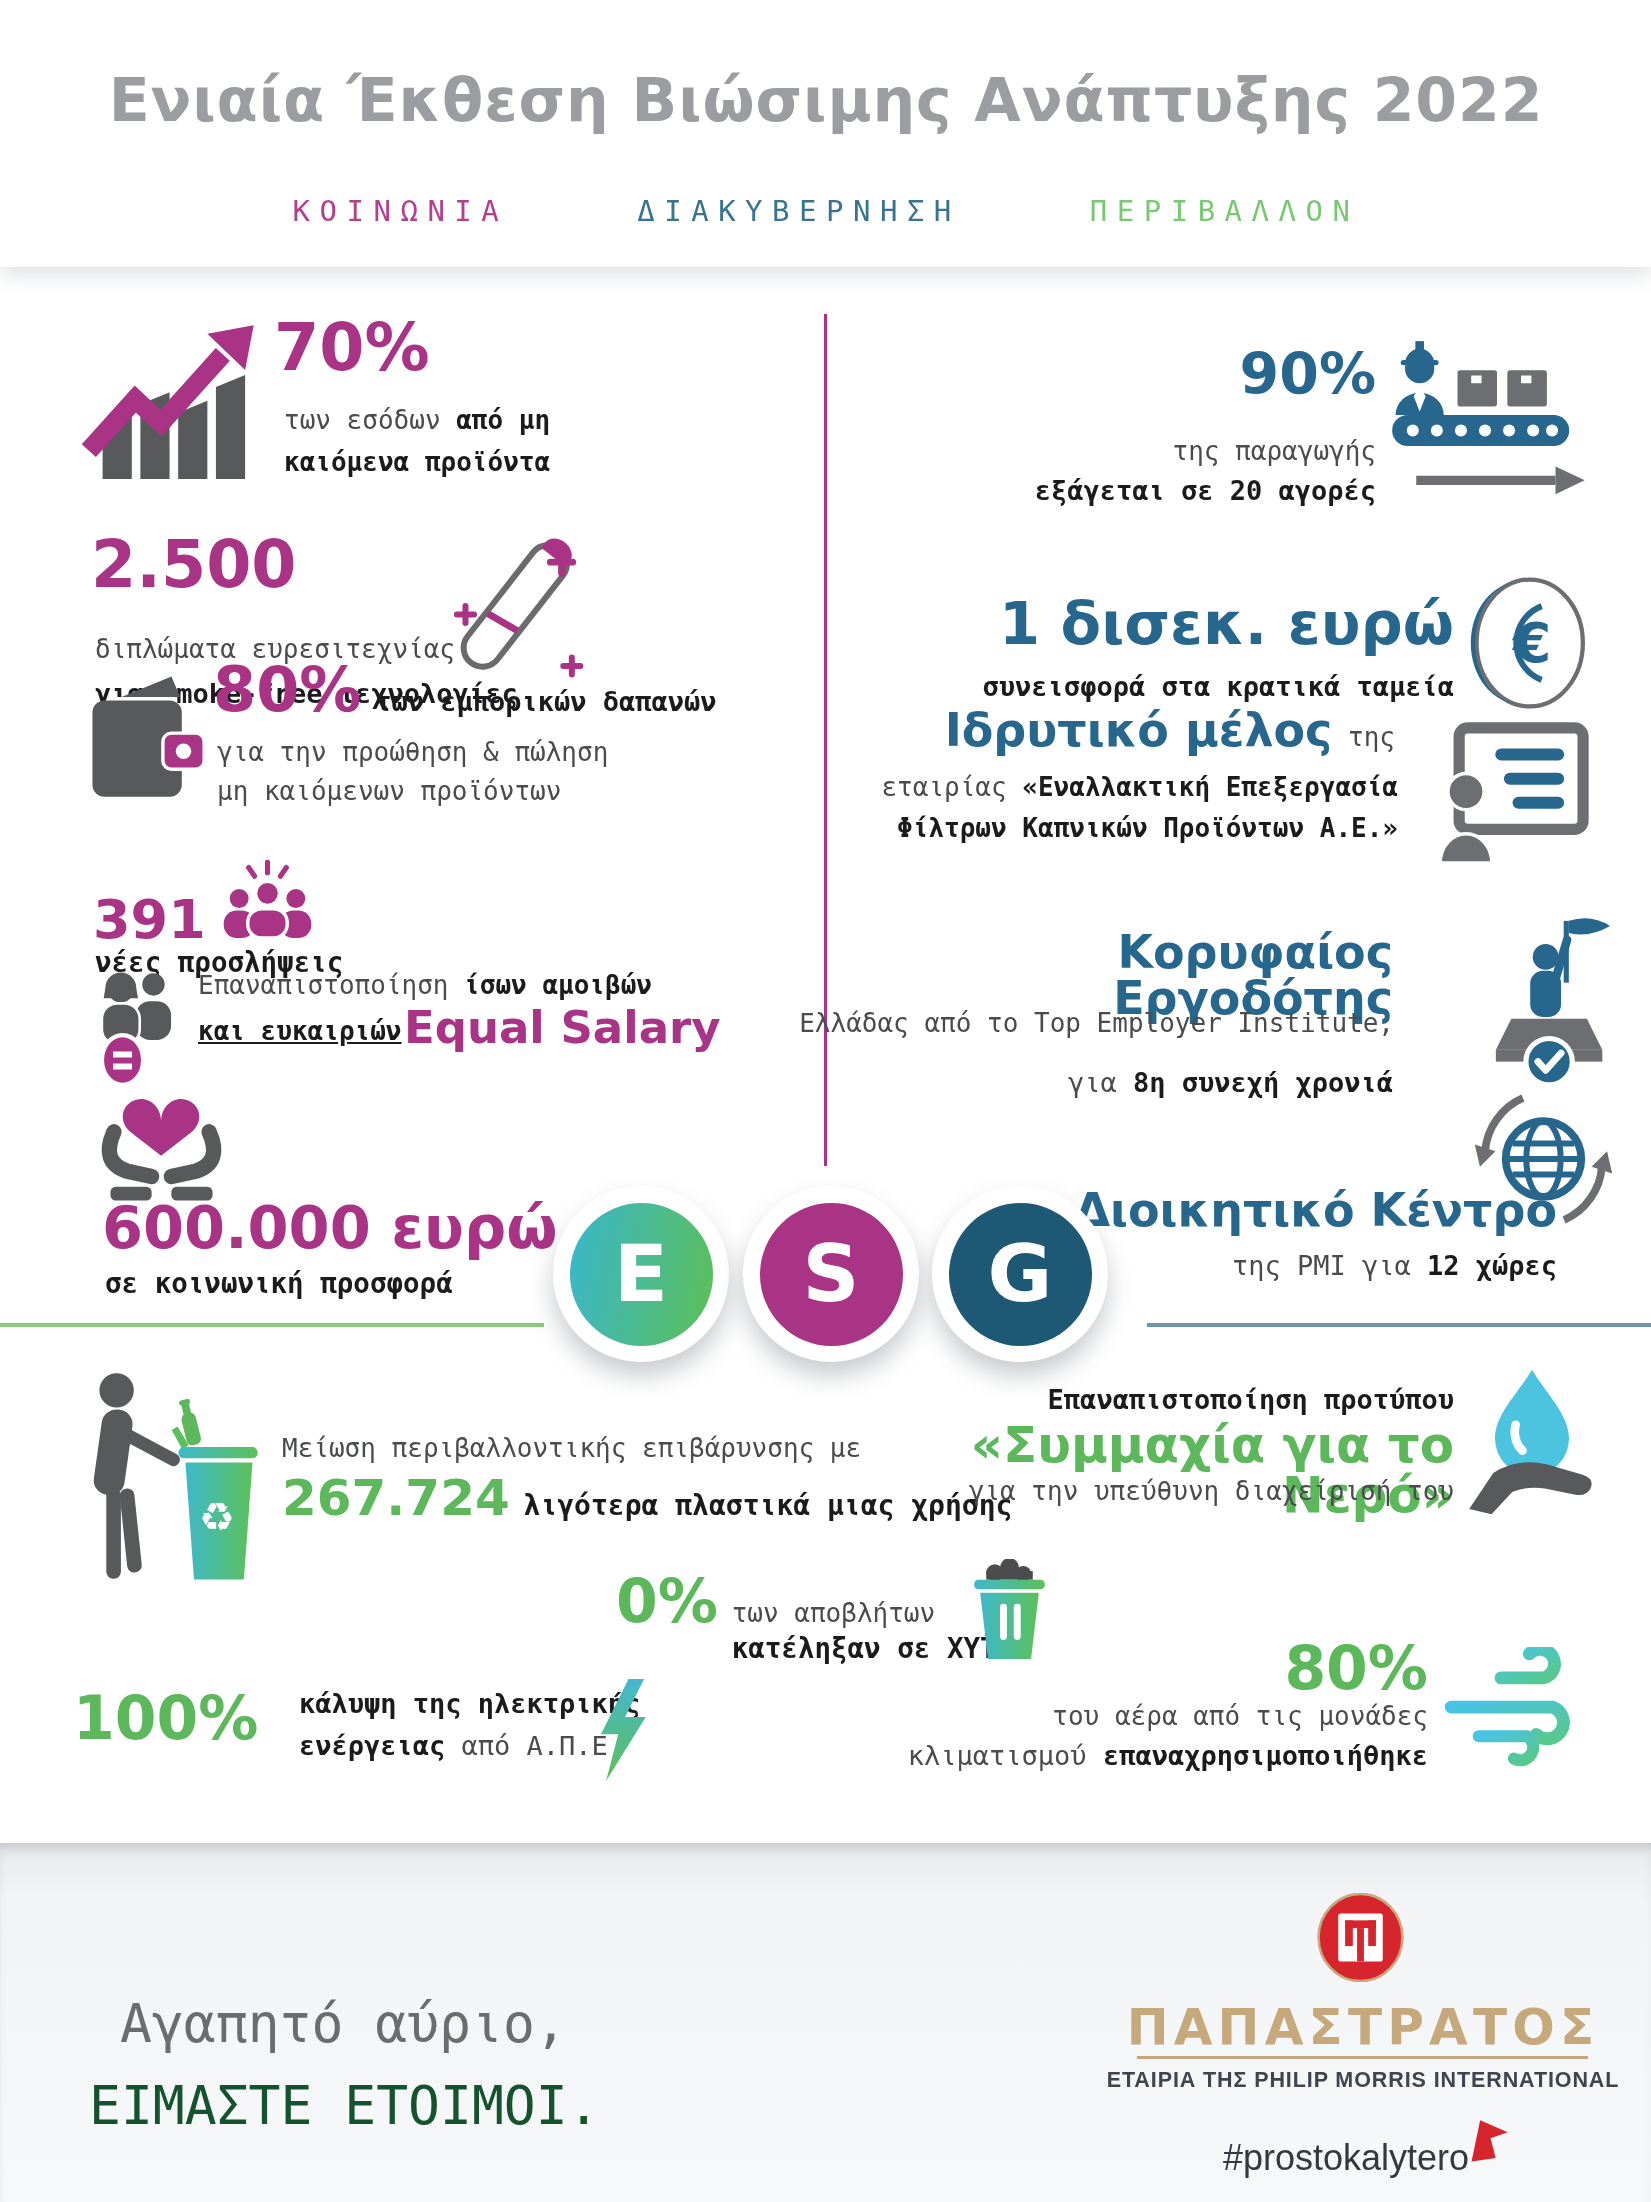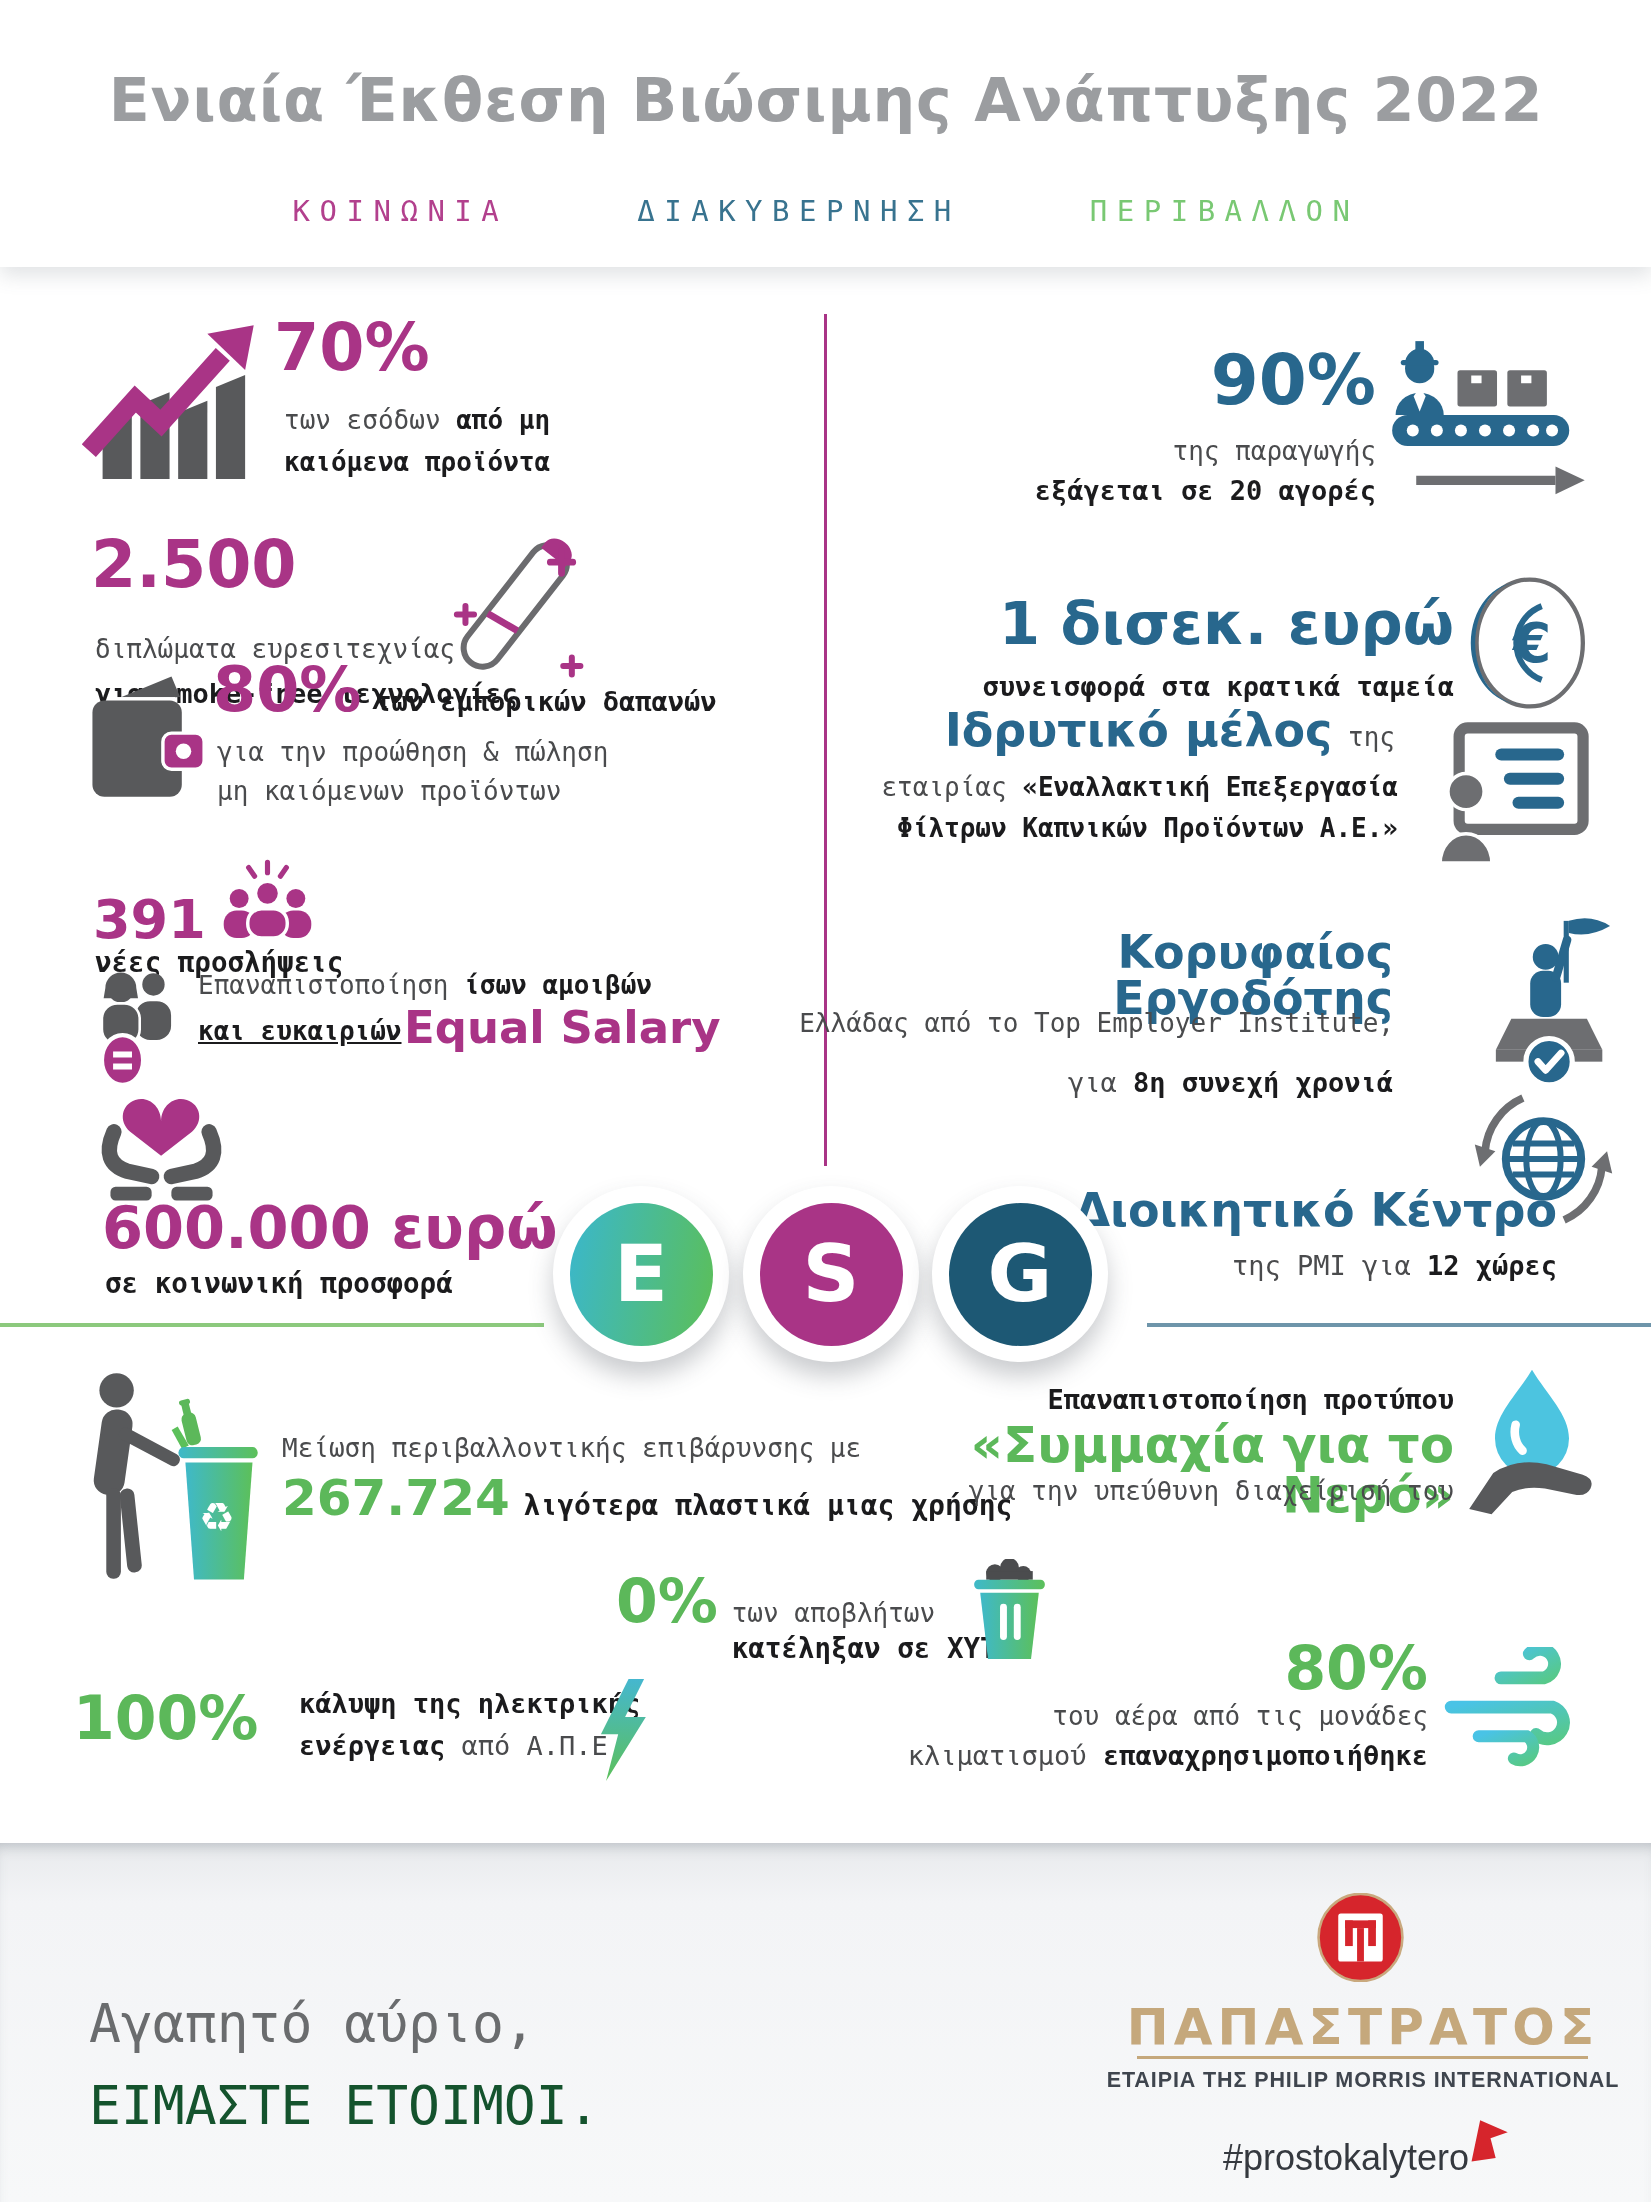--- a/index.html
+++ b/index.html
@@ -35,21 +35,21 @@
              box-shadow:0 13.8px 24px rgba(60,70,80,0.28);display:flex;align-items:center;justify-content:center;}
   .esg-inner{width:143px;height:143px;border-radius:50%;display:flex;align-items:center;justify-content:center;
              color:#ffffff;font-size:79px;font-weight:bold;font-family:"DejaVu Sans",sans-serif;}
   .esg-e{background:linear-gradient(100deg,#3ab7cd,#5cbf57);}
   .esg-s{background:#a93486;}
   .esg-g{background:#1d5874;}
 
   #footer-band{left:0;top:1843px;width:1652px;height:360px;
                background:linear-gradient(180deg,#e8eaed 0%,#f3f4f6 60px,#f7f8f9 100%);
                box-shadow:inset 0 10.3px 13.8px -7.7px rgba(90,100,110,0.35);}
-  .foot-gray{color:#6a6c6e;}
+  .foot-gray{color:#6a6c6e;margin-left:31px;}
   .foot-red{color:#14532d;}
   #brand-name{color:#c5a87c;letter-spacing:5.2px;font-weight:bold;font-size:50px;}
   #brand-rule{background:#c5a87c;height:2.6px;}
   #subbrand{font-family:"Liberation Sans",sans-serif;font-size:21.5px;letter-spacing:0.9px;color:#3f454e;font-weight:bold;}
   #hashtag{font-family:"Liberation Sans",sans-serif;font-size:36px;color:#35393f;}
   .coin-euro{font-size:55px;font-weight:bold;color:#28678d;font-family:"DejaVu Sans",sans-serif;line-height:1;}
   .recycle-glyph{font-size:40px;color:#ffffff;line-height:1;}
 </style>
 </head>
 <body>
@@ -153,21 +153,21 @@
       <path d="M77,46 C77,28 62,16 47,21 C31,26 27,46 41,58 L77,86 L113,58 C127,46 123,26 107,21 C92,16 77,28 77,46 Z" fill="#a93486"></path>
       <path d="M22,58 Q6,94 38,104 L66,110" stroke="#58595b" stroke-width="18" fill="none" stroke-linecap="round"></path>
       <path d="M133,58 Q149,94 117,104 L89,110" stroke="#58595b" stroke-width="18" fill="none" stroke-linecap="round"></path>
       <rect x="18" y="122" width="48" height="16" rx="6" fill="#58595b"></rect>
       <rect x="89" y="122" width="48" height="16" rx="6" fill="#58595b"></rect>
     </svg>
   </div>
   <div class="abs num magenta" style="left:102px;top:1198px;font-size:59px;">600.000 ευρώ</div>
   <div class="abs mono t32 boldtxt" style="left:105px;top:1266px;">σε κοινωνική προσφορά</div>
 
-  <div class="abs num teal right" style="left:1101px;top:346px;width:275px;font-size:69px;">90%</div>
+  <div class="abs num teal right" style="left:1101px;top:346px;width:275px;font-size:57px;">90%</div>
   <div class="abs mono t30 light right" style="left:946px;top:435px;width:430px;">της παραγωγής</div>
   <div class="abs mono t31 boldtxt right" style="left:946px;top:473px;width:430px;">εξάγεται σε 20 αγορές</div>
   <div class="abs" style="left:1387px;top:334px;">
     <svg width="202" height="181" viewBox="0 0 235 210">
       <circle cx="38" cy="40" r="17" fill="#28678d"></circle>
       <path d="M20,34 a18,18 0 0 1 36,0 z" fill="#28678d" stroke="#ffffff" stroke-width="2"></path>
       <rect x="16" y="30" width="44" height="6" rx="3" fill="#28678d"></rect>
       <rect x="33" y="8" width="10" height="12" fill="#28678d"></rect>
       <path d="M10,94 a28,26 0 0 1 56,0 z" fill="#28678d"></path>
       <polygon points="38,62 31,72 38,90 45,72" fill="#ffffff"></polygon>

